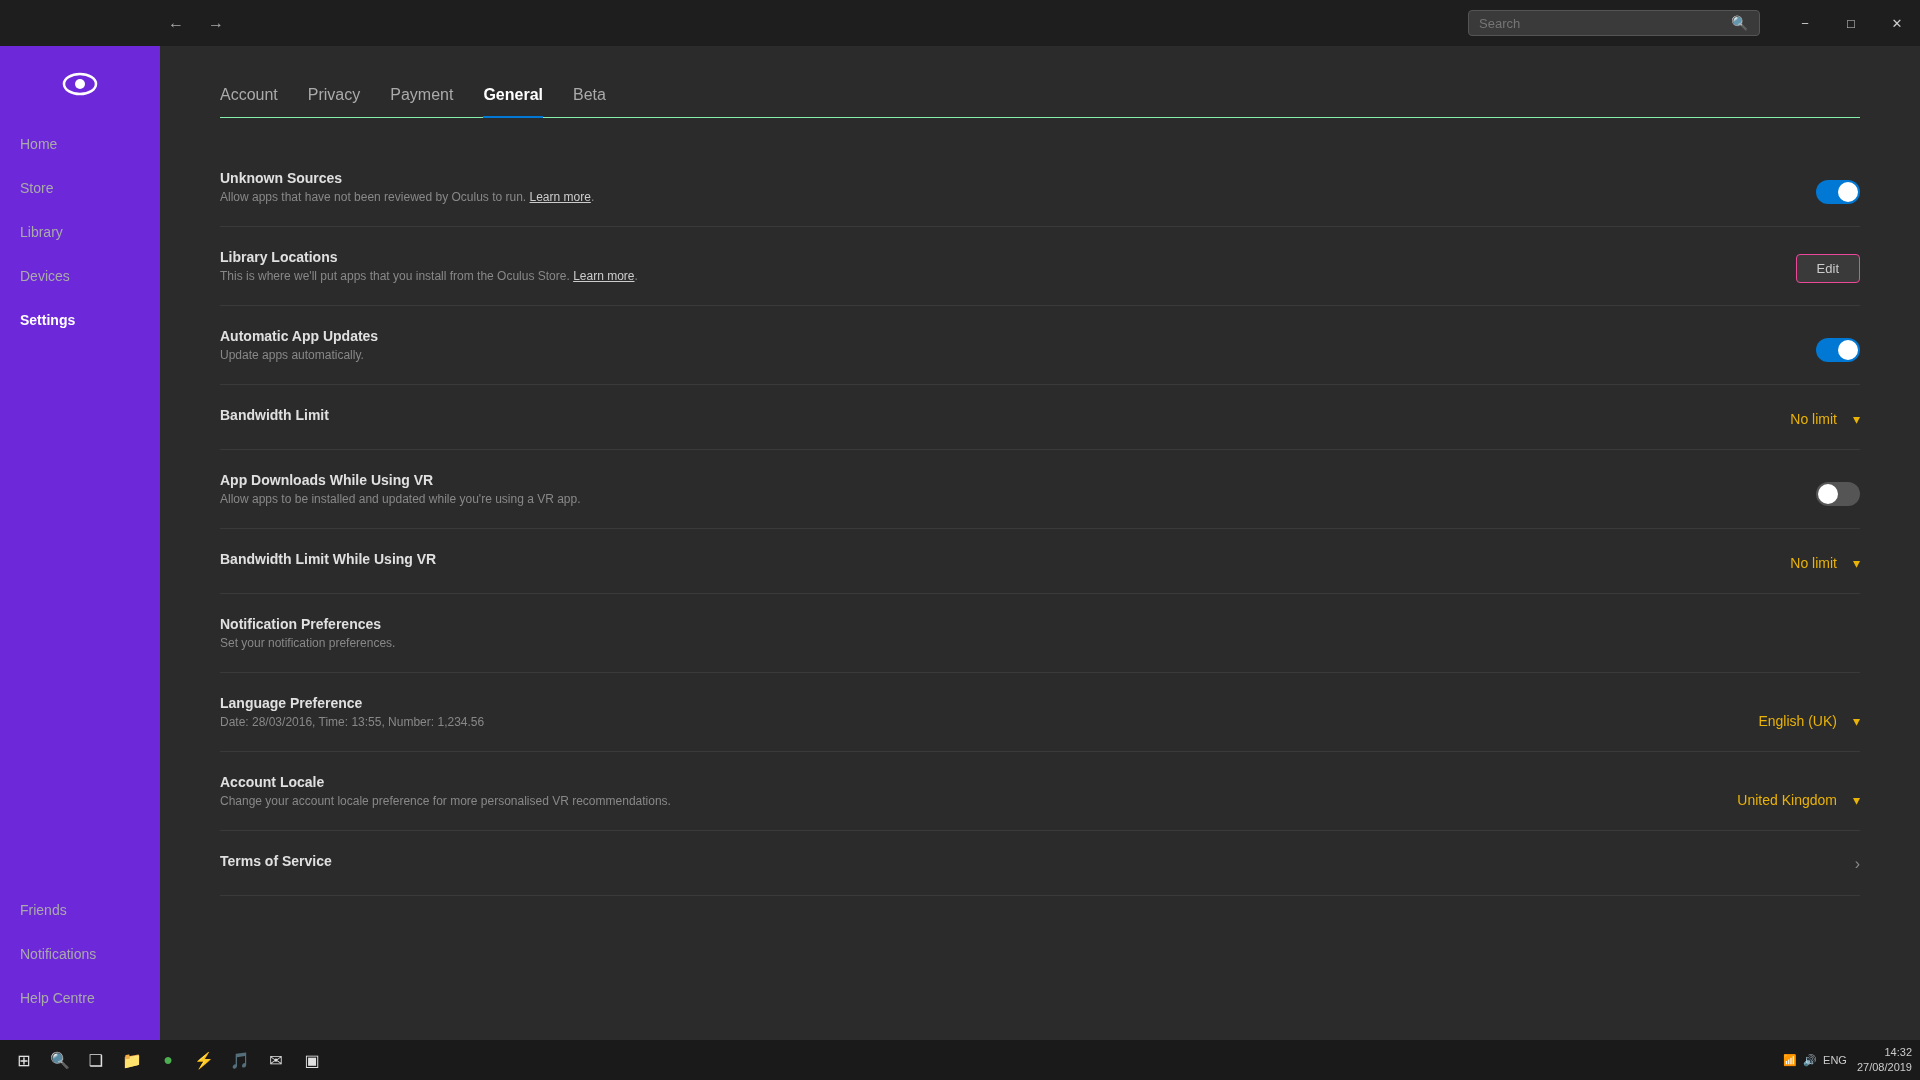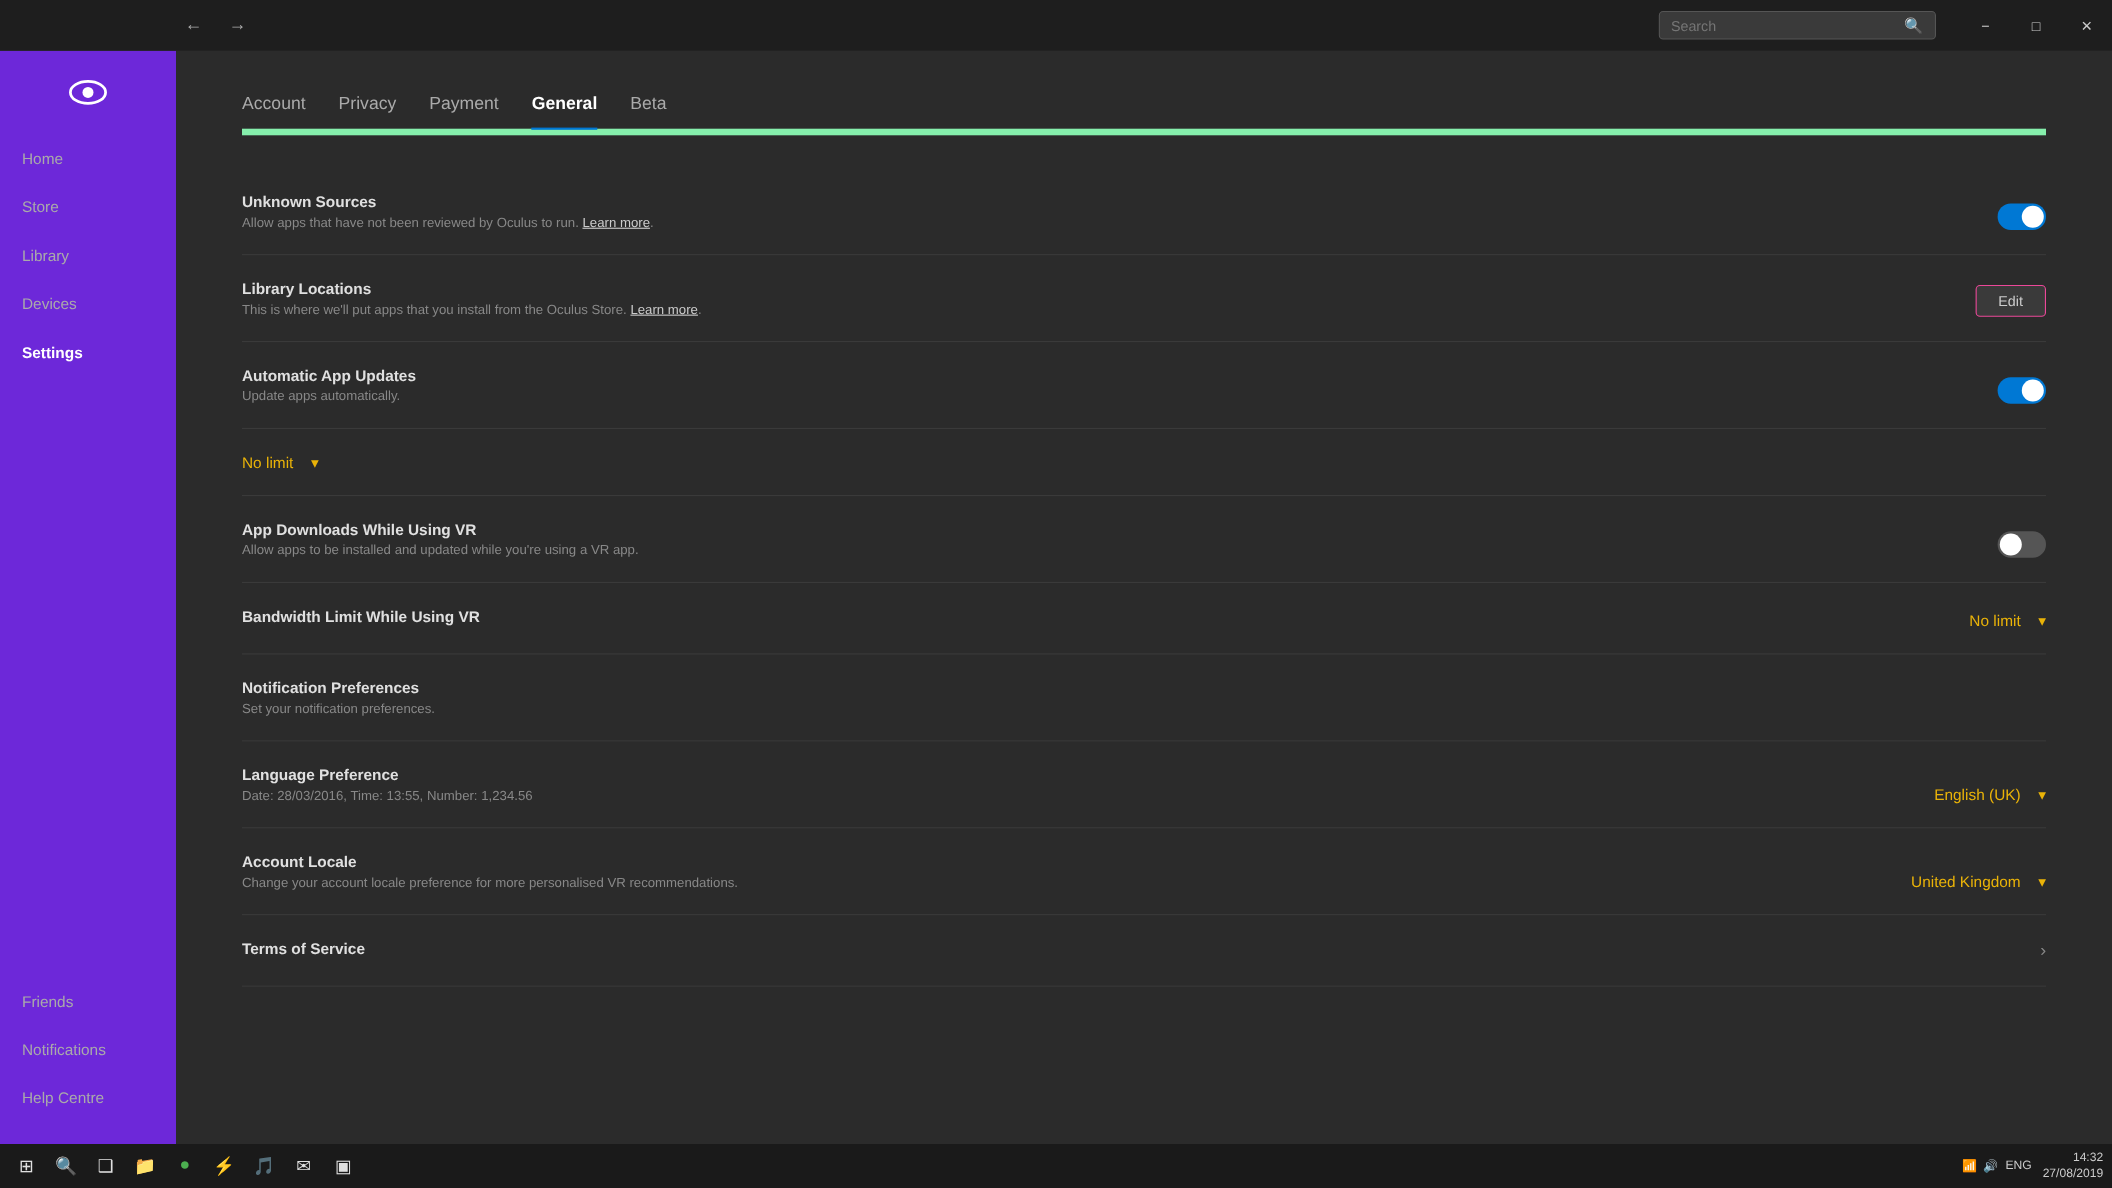--- a/index.html
+++ b/index.html
@@ -40,21 +40,21 @@
     }
     .titlebar-search {
       position: absolute;
       right: 160px;
       display: flex;
       align-items: center;
       background: #3a3a3a;
       border: 1px solid #555;
       border-radius: 4px;
       padding: 4px 10px;
-      width: 252px;
+      width: 292px;
     }
     .titlebar-search input {
       background: none;
       border: none;
       color: #ccc;
       font-size: 13px;
       outline: none;
       flex: 1;
     }
     .titlebar-search .search-icon {
@@ -126,21 +126,21 @@
       flex: 1;
       padding: 40px 60px;
       overflow-y: auto;
       background: #2b2b2b;
     }
 
     
     .tabs {
       display: flex;
       gap: 30px;
-      border-bottom: 6px solid #86efac;
+      border-bottom: 1px solid #86efac;
       margin-bottom: 30px;
     }
     .tab {
       padding-bottom: 12px;
       font-size: 16px;
       color: #aaa;
       cursor: pointer;
       border-bottom: 2px solid transparent;
       margin-bottom: -1px;
     }
@@ -364,20 +364,23 @@
         <div class="setting-desc">Update apps automatically.</div>
       </div>
       <div class="setting-control">
         <div class="toggle on">
           <div class="toggle-knob"></div>
         </div>
       </div>
     </div>
 
     <div class="setting-row">
+      <div class="setting-info">
+        <div class="setting-title">Bandwidth Limit</div>
+      </div>
       <div class="setting-control">
         <button class="dropdown-btn">
           <span>No limit</span>
           <span>▾</span>
         </button>
       </div>
     </div>
 
     <div class="setting-row">
       <div class="setting-info">

